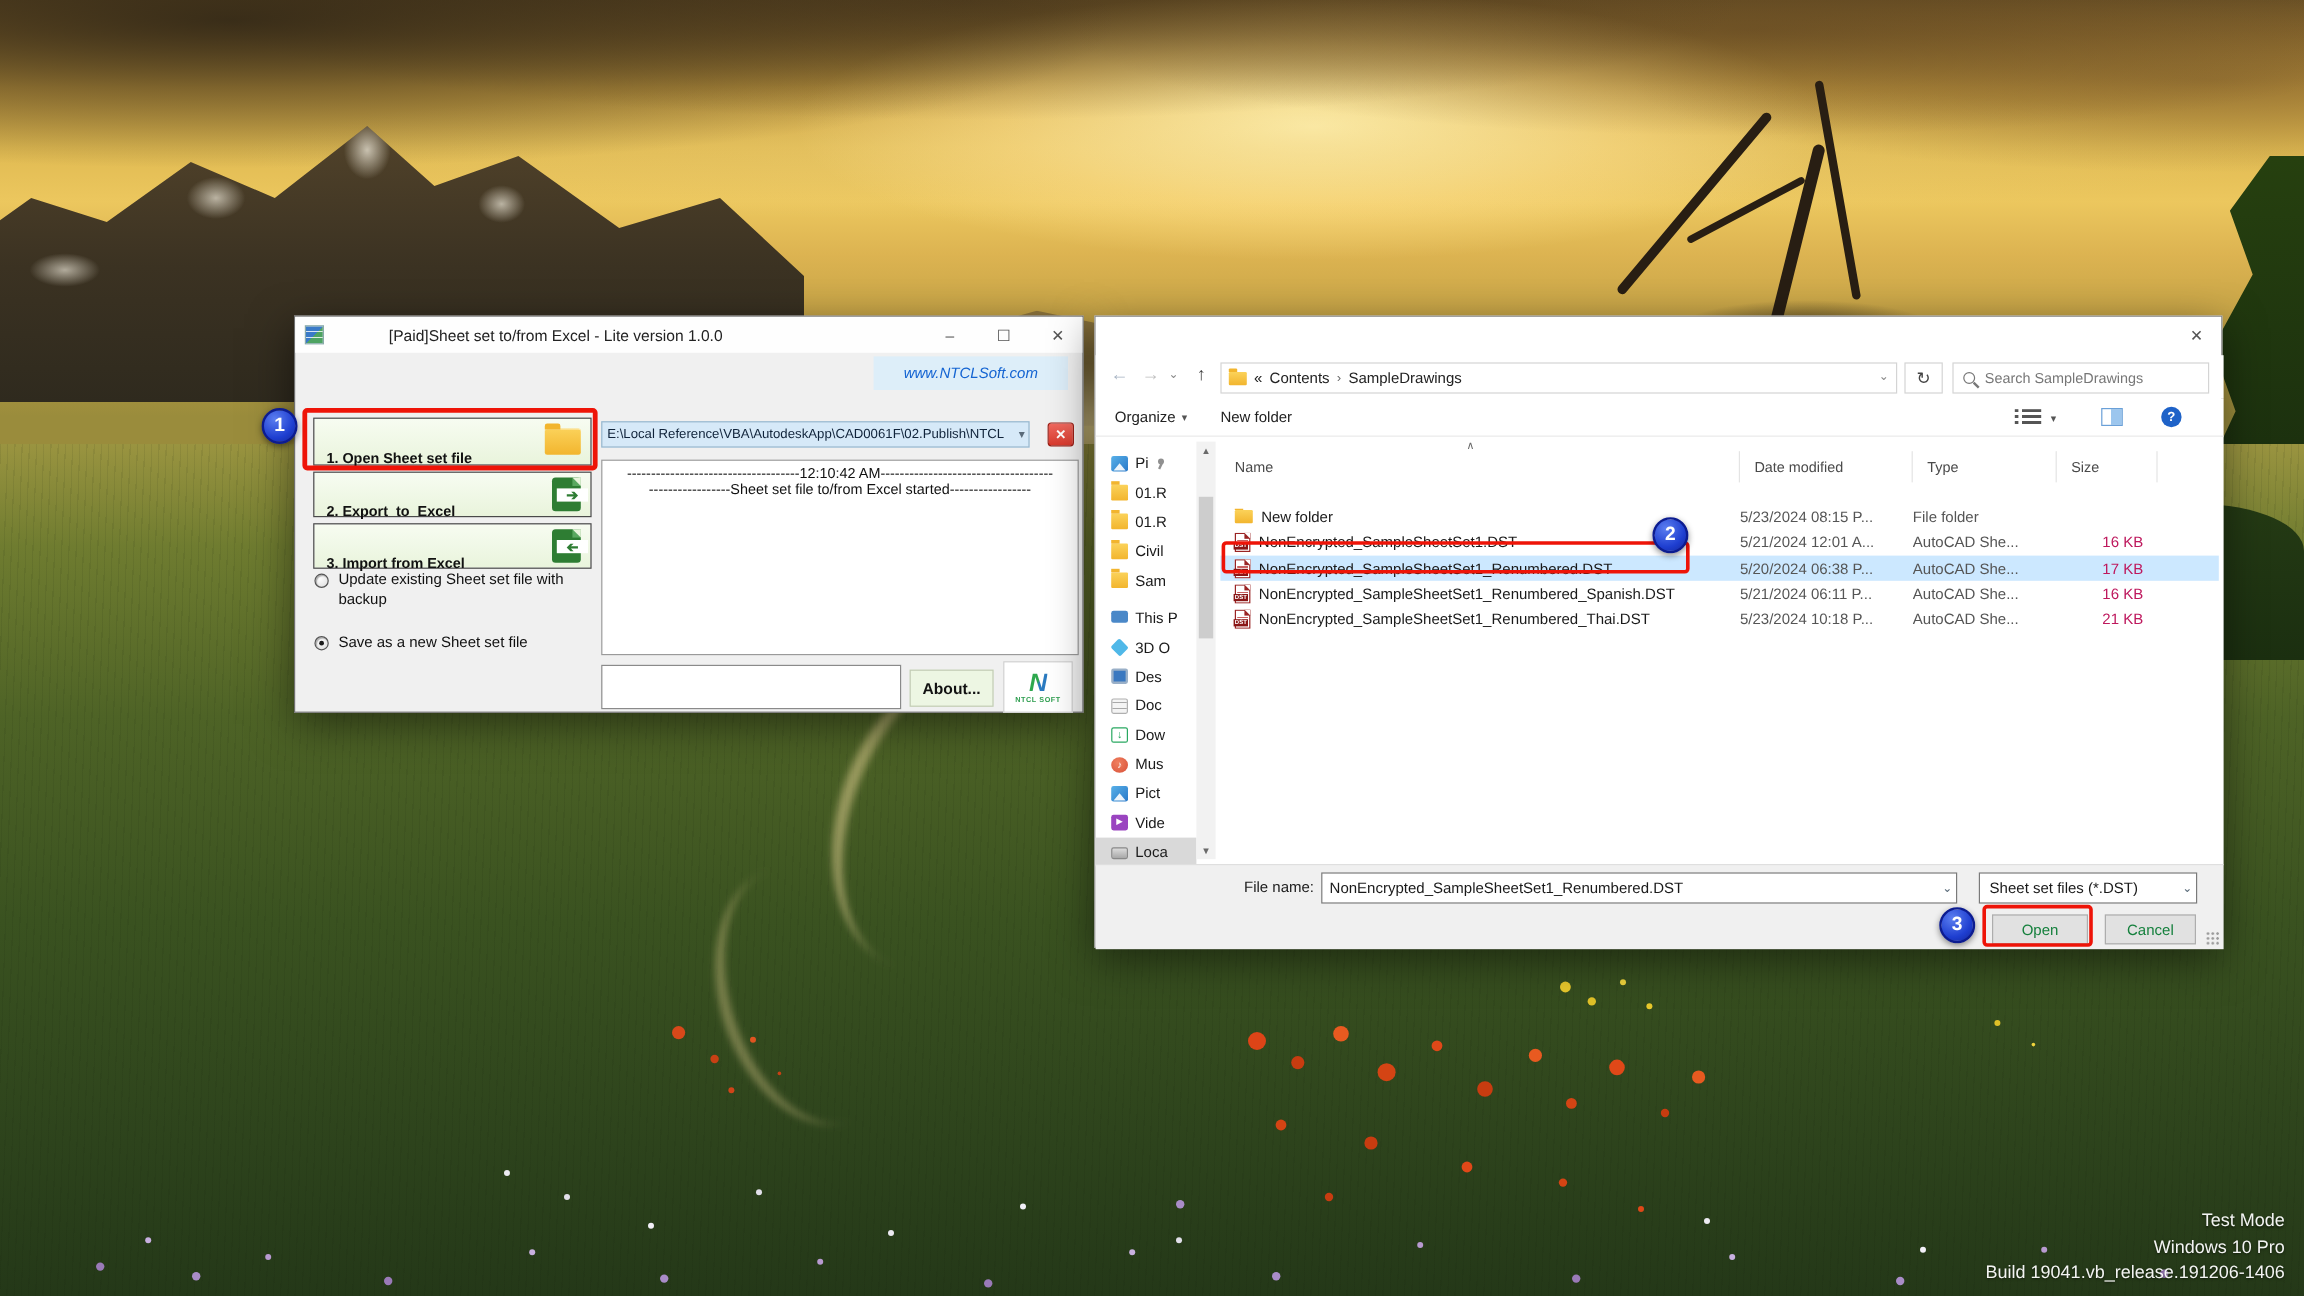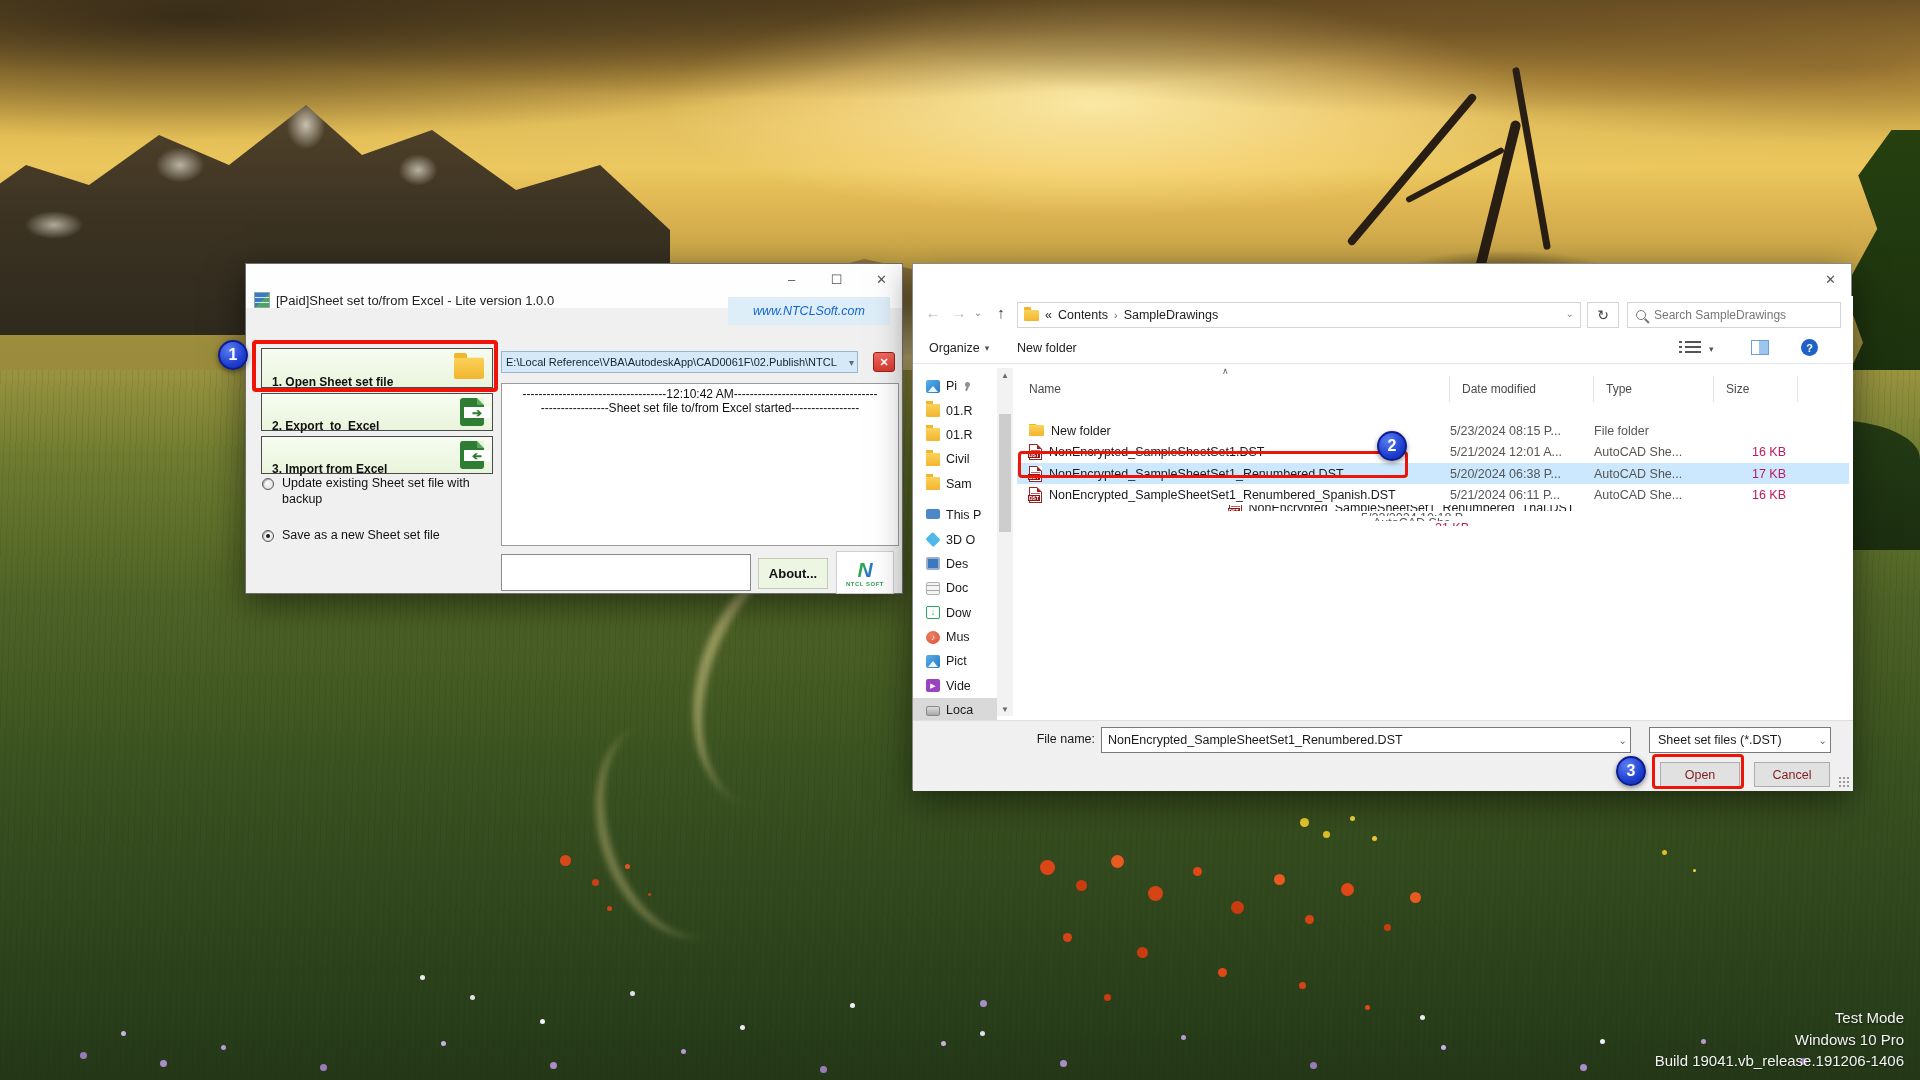--- a/index.html
+++ b/index.html
@@ -69,21 +69,21 @@
       -160px 66px 0 0 #9a7ab8,-40px 40px 0 -1px #c8b0e0,80px 60px 0 0 #a98cc8,200px 34px 0 -1px #b89ad0,
       330px 62px 0 0 #9a7ab8,460px 44px 0 -1px #c8b0e0,600px 64px 0 0 #a98cc8,720px 38px 0 -1px #b89ad0,820px 58px 0 0 #9a7ab8; }
   .fl-white { left:420px; top:975px; width:5px; height:5px; background:#eceaf2;
     box-shadow:50px 20px 0 0 #e2e0ea,120px 44px 0 0 #f2f0f8,210px 16px 0 0 #e2e0ea,320px 50px 0 0 #eceaf2,
       430px 28px 0 0 #f2f0f8,560px 56px 0 0 #e2e0ea,1000px 40px 0 0 #eceaf2,1180px 64px 0 0 #f2f0f8; }
   .watermark { position:absolute; right:16px; bottom:8px; text-align:right; color:rgba(255,255,255,.95);
     font-size:15px; line-height:1.45; text-shadow:0 1px 2px rgba(0,0,0,.55); }
 
   
   .window { position:absolute; background:#f0f0f0; border:1px solid #6f6f6f; box-shadow:0 10px 34px rgba(0,0,0,.5); }
-  .titlebar { position:absolute; left:0; top:0; right:0; height:44px; background:#fefefe; display:flex; align-items:flex-end; padding-left:8px; }
+  .titlebar { position:absolute; left:0; top:0; right:0; height:30px; background:#fefefe; display:flex; align-items:center; padding-left:8px;gap:48px; }
   .title-text { font-size:13px; color:#222; margin-left:6px; white-space:nowrap; }
   .app-ico { width:16px; height:16px; border:1px solid #8aa; flex:0 0 auto;
     background:linear-gradient(135deg,#3a7ac8 0 50%,#4ea362 50% 100%);
     background-image:linear-gradient(0deg,transparent 0 4px,rgba(255,255,255,.8) 4px 5px,transparent 5px 9px,rgba(255,255,255,.8) 9px 10px,transparent 10px),linear-gradient(135deg,#3a7ac8 0 50%,#4ea362 50% 100%); }
   .win-ctl { position:absolute; top:0; width:45px; height:30px; display:flex; align-items:center; justify-content:center;
     font-size:13px; color:#555; }
 
   
   #app { left:245px; top:263px; width:658px; height:331px; z-index:10; }
   .lang-row { position:absolute; left:14px; top:33px; display:flex; gap:3px; }
@@ -200,35 +200,35 @@
   .scroll-caret { position:absolute; left:0; width:16px; height:14px; font-size:8px; color:#6a6a6a; display:flex; align-items:center; justify-content:center; }
   #scr-up { top:0; } #scr-dn { bottom:0; }
   .scroll-thumb { position:absolute; left:2px; top:46px; width:12px; height:118px; background:#cdcdcd; }
   .list-area { position:absolute; left:104px; top:0; width:836px; height:356px; }
   .sort-caret { position:absolute; left:205px; top:2px; font-size:9px; color:#666; }
   .hdr-row { position:absolute; left:0; top:12px; width:832px; height:26px; display:flex; font-size:12px; color:#4a4a4a; }
   .hdr-cell { display:flex; align-items:center; padding-left:12px; border-right:1px solid #e4e4e4; }
   .h-name { width:433px; } .h-date { width:144px; } .h-type { width:120px; } .h-size { width:84px; }
   .file-row { position:absolute; left:0; width:832px; height:21px; display:flex; align-items:center; font-size:12.5px; color:#1a1a1a; }
   .file-row.selected { background:#cce8ff; }
-  .r1 { top:56px; } .r2 { top:77px; } .r3 { top:99px; } .r4 { top:120px; } .r5 { top:141px;flex-direction:column; }
+  .r1 { top:56px; } .r2 { top:77px; } .r3 { top:99px; } .r4 { top:120px; } .r5 { top:141px; }
   .cell { white-space:nowrap; overflow:hidden; }
   .c-name { width:433px; display:flex; align-items:center; gap:7px; padding-left:12px; }
   .c-date { width:144px; color:#555; } .c-type { width:120px; color:#555; } .c-size { width:72px; text-align:right; color:#be185d; }
   .icon-dst { width:13px; height:16px; background:#fff; border:1px solid #9a2424; position:relative; flex:0 0 auto;
     background-image:repeating-linear-gradient(180deg,transparent 0 3px,#c86060 3px 4px,transparent 4px 6px); background-size:9px 9px; background-position:1px 2px; background-repeat:no-repeat; }
   .icon-dst::before { content:""; position:absolute; top:-1px; right:-1px; border-style:solid; border-width:0 5px 5px 0; border-color:#fff #fff #9a2424 #9a2424; }
   .icon-dst::after { content:"DST"; position:absolute; bottom:1px; left:-2px; background:#8a1616; color:#fff; font-size:5px; font-weight:bold; line-height:6px; padding:0 1px; }
   .bottom-bar { position:absolute; left:0; top:456px; width:940px; height:71px; background:#f0f0f0; border-top:1px solid #dfdfdf; }
   .fn-label { position:absolute; left:116px; top:11px; width:66px; font-size:12.5px; color:#1a1a1a; text-align:right; }
   .fn-combo { position:absolute; left:188px; top:6px; width:530px; height:26px; background:#fff; border:1px solid #7a7a7a; display:flex; align-items:center; }
   .fn-input { border:none; outline:none; flex:1; font-size:12.5px; color:#1a1a1a; padding:0 18px 0 6px; font-family:"Liberation Sans",sans-serif; background:transparent; }
   .ft-combo { position:absolute; left:736px; top:6px; width:182px; height:26px; background:#fff; border:1px solid #7a7a7a;
     display:flex; align-items:center; font-size:12.5px; color:#1a1a1a; padding:0 18px 0 8px; white-space:nowrap; overflow:hidden; }
-  .dlg-btn { position:absolute; top:41px; height:25px; background:#e1e1e1; border:1px solid #adadad; font-size:12.5px; color:#7f1d1d;
+  .dlg-btn { position:absolute; top:41px; height:25px; background:#e1e1e1; border:1px solid #adadad; font-size:12.5px; color:#15803d;
     display:flex; align-items:center; justify-content:center; }
   #open-btn { left:747px; width:80px; }
   #cancel-btn { left:841px; width:76px; }
   .grip { position:absolute; right:3px; bottom:3px; width:12px; height:12px;
     background-image:radial-gradient(#9a9a9a 1px, transparent 1.2px); background-size:4px 4px; }
 
   
   .red-box { position:absolute; border:4px solid #ee1408; border-radius:4px; z-index:50; pointer-events:none; }
   #rb1 { left:252px; top:340px; width:246px; height:52px; }
   #rb2 { left:1018px; top:451px; width:390px; height:27px; border-width:3px; }

